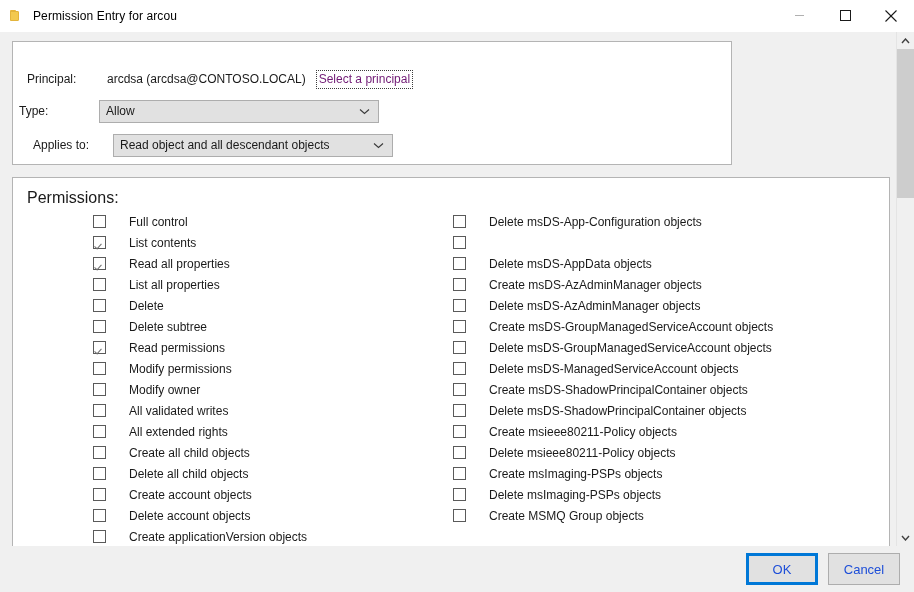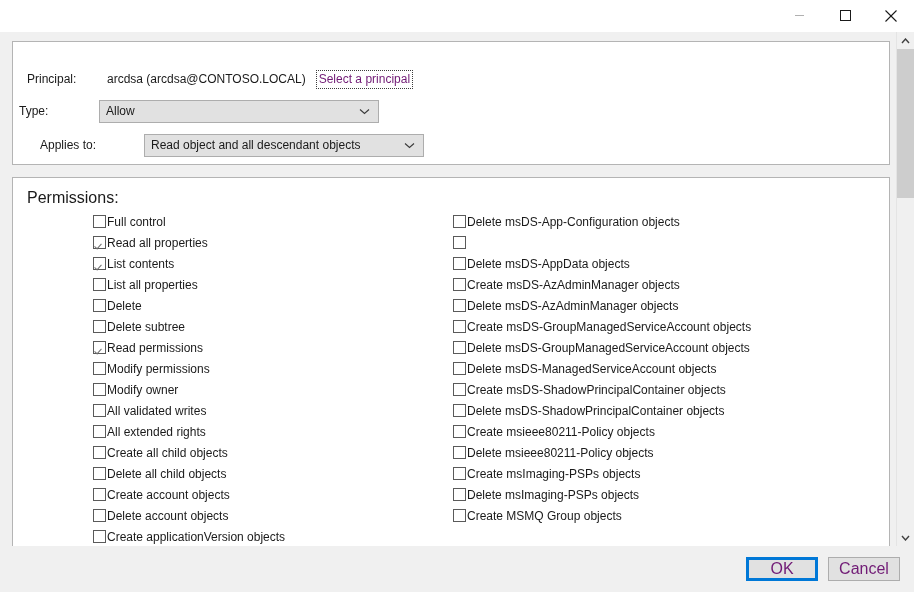--- a/index.html
+++ b/index.html
@@ -123,21 +123,21 @@
   
   .panel {
     position: absolute;
     background: #ffffff;
     border: 1px solid #b4b4b4;
     box-sizing: border-box;
   }
   #panel-principal {
     left: 12px;
     top: 9px;
-    width: 878px;
+    width: 720px;
     height: 124px;
   }
   #panel-permissions {
     left: 12px;
     top: 145px;
     width: 878px;
     height: 400px;
   }
 
   
@@ -148,21 +148,21 @@
     height: 22px;
   }
   .field-label {
     font-size: 12px;
     color: #1a1a1a;
     width: 66px;
     flex: 0 0 auto;
   }
   #row-principal { left: 14px; top: 26px; width: 600px; }
   #row-type      { left: 6px; top: 58px; width: 600px; }
-  #row-applies   { left: 27px; top: 92px; width: 600px; gap: 24px; }
+  #row-applies   { left: 20px; top: 92px; width: 600px; }
 
   .principal-value {
     font-size: 12px;
     color: #1a1a1a;
     margin-left: 14px;
     white-space: nowrap;
   }
   .link-focus {
     margin-left: 10px;
     border: 1px dotted #3c3c3c;
@@ -221,21 +221,21 @@
     display: flex;
   }
   .perm-col { flex: 0 0 auto; }
   #perm-col-left  { margin-left: 80px; width: 360px; }
   #perm-col-right { margin-left: 0px;  width: 420px; }
 
   .perm-item {
     display: flex;
     align-items: center;
     height: 21px;
-    gap: 1px;
+    gap: 23px;
   }
   .cb {
     width: 13px;
     height: 13px;
     border: 1px solid #5a5a5a;
     background: #ffffff;
     box-sizing: border-box;
     flex: 0 0 auto;
     position: relative;
   }
@@ -296,24 +296,24 @@
     background: #f0f0f0;
     display: flex;
     align-items: center;
     justify-content: flex-end;
     padding-right: 14px;
     gap: 10px;
     box-sizing: border-box;
   }
   .btn {
     width: 72px;
-    height: 24px;
-    font-size: 16px;
+    height: 32px;
+    font-size: 13px;
     font-family: "Liberation Sans", sans-serif;
-    color: #701a75;
+    color: #1d4ed8;
     background: #e1e1e1;
     border: 1px solid #adadad;
     box-sizing: border-box;
     display: flex;
     align-items: center;
     justify-content: center;
     padding: 0;
   }
   .btn.default {
     outline: 2px solid #0078d7;
@@ -323,20 +323,27 @@
 </style>
 </head>
 <body>
 
 <div class="bg-ghost"></div>
 <div class="bg-ghost2"></div>
 
 <div class="window">
 
   <div class="titlebar">
+    <div class="title-left">
+      <span class="folder-icon">
+        <span class="tab"></span>
+          <span class="body"></span>
+      </span>
+      <span class="title-text">Permission Entry for arcou</span>
+    </div>
     <div class="win-controls">
       <div class="win-btn">
         <svg width="11" height="11" viewBox="0 0 11 11">
           <line x1="1" y1="5.5" x2="10" y2="5.5" stroke="#b0b0b0" stroke-width="1"></line>
         </svg>
       </div>
       <div class="win-btn">
         <svg width="11" height="11" viewBox="0 0 11 11">
           <rect x="0.5" y="0.5" width="10" height="10" fill="none" stroke="#1a1a1a" stroke-width="1"></rect>
         </svg>
@@ -391,25 +398,25 @@
       <div class="panel" id="panel-permissions">
         <div class="perm-title">Permissions:</div>
         <div class="perm-cols">
           <div class="perm-col" id="perm-col-left">
               <div class="perm-item">
                 <span class="cb"></span>
                 <span class="perm-label">Full control</span>
               </div>
               <div class="perm-item">
                 <span class="cb checked"></span>
+                <span class="perm-label">List contents</span>
+              </div>
+              <div class="perm-item">
+                <span class="cb checked"></span>
                 <span class="perm-label">Read all properties</span>
-              </div>
-              <div class="perm-item">
-                <span class="cb checked"></span>
-                <span class="perm-label">List contents</span>
               </div>
               <div class="perm-item">
                 <span class="cb"></span>
                 <span class="perm-label">List all properties</span>
               </div>
               <div class="perm-item">
                 <span class="cb"></span>
                 <span class="perm-label">Delete</span>
               </div>
               <div class="perm-item">

